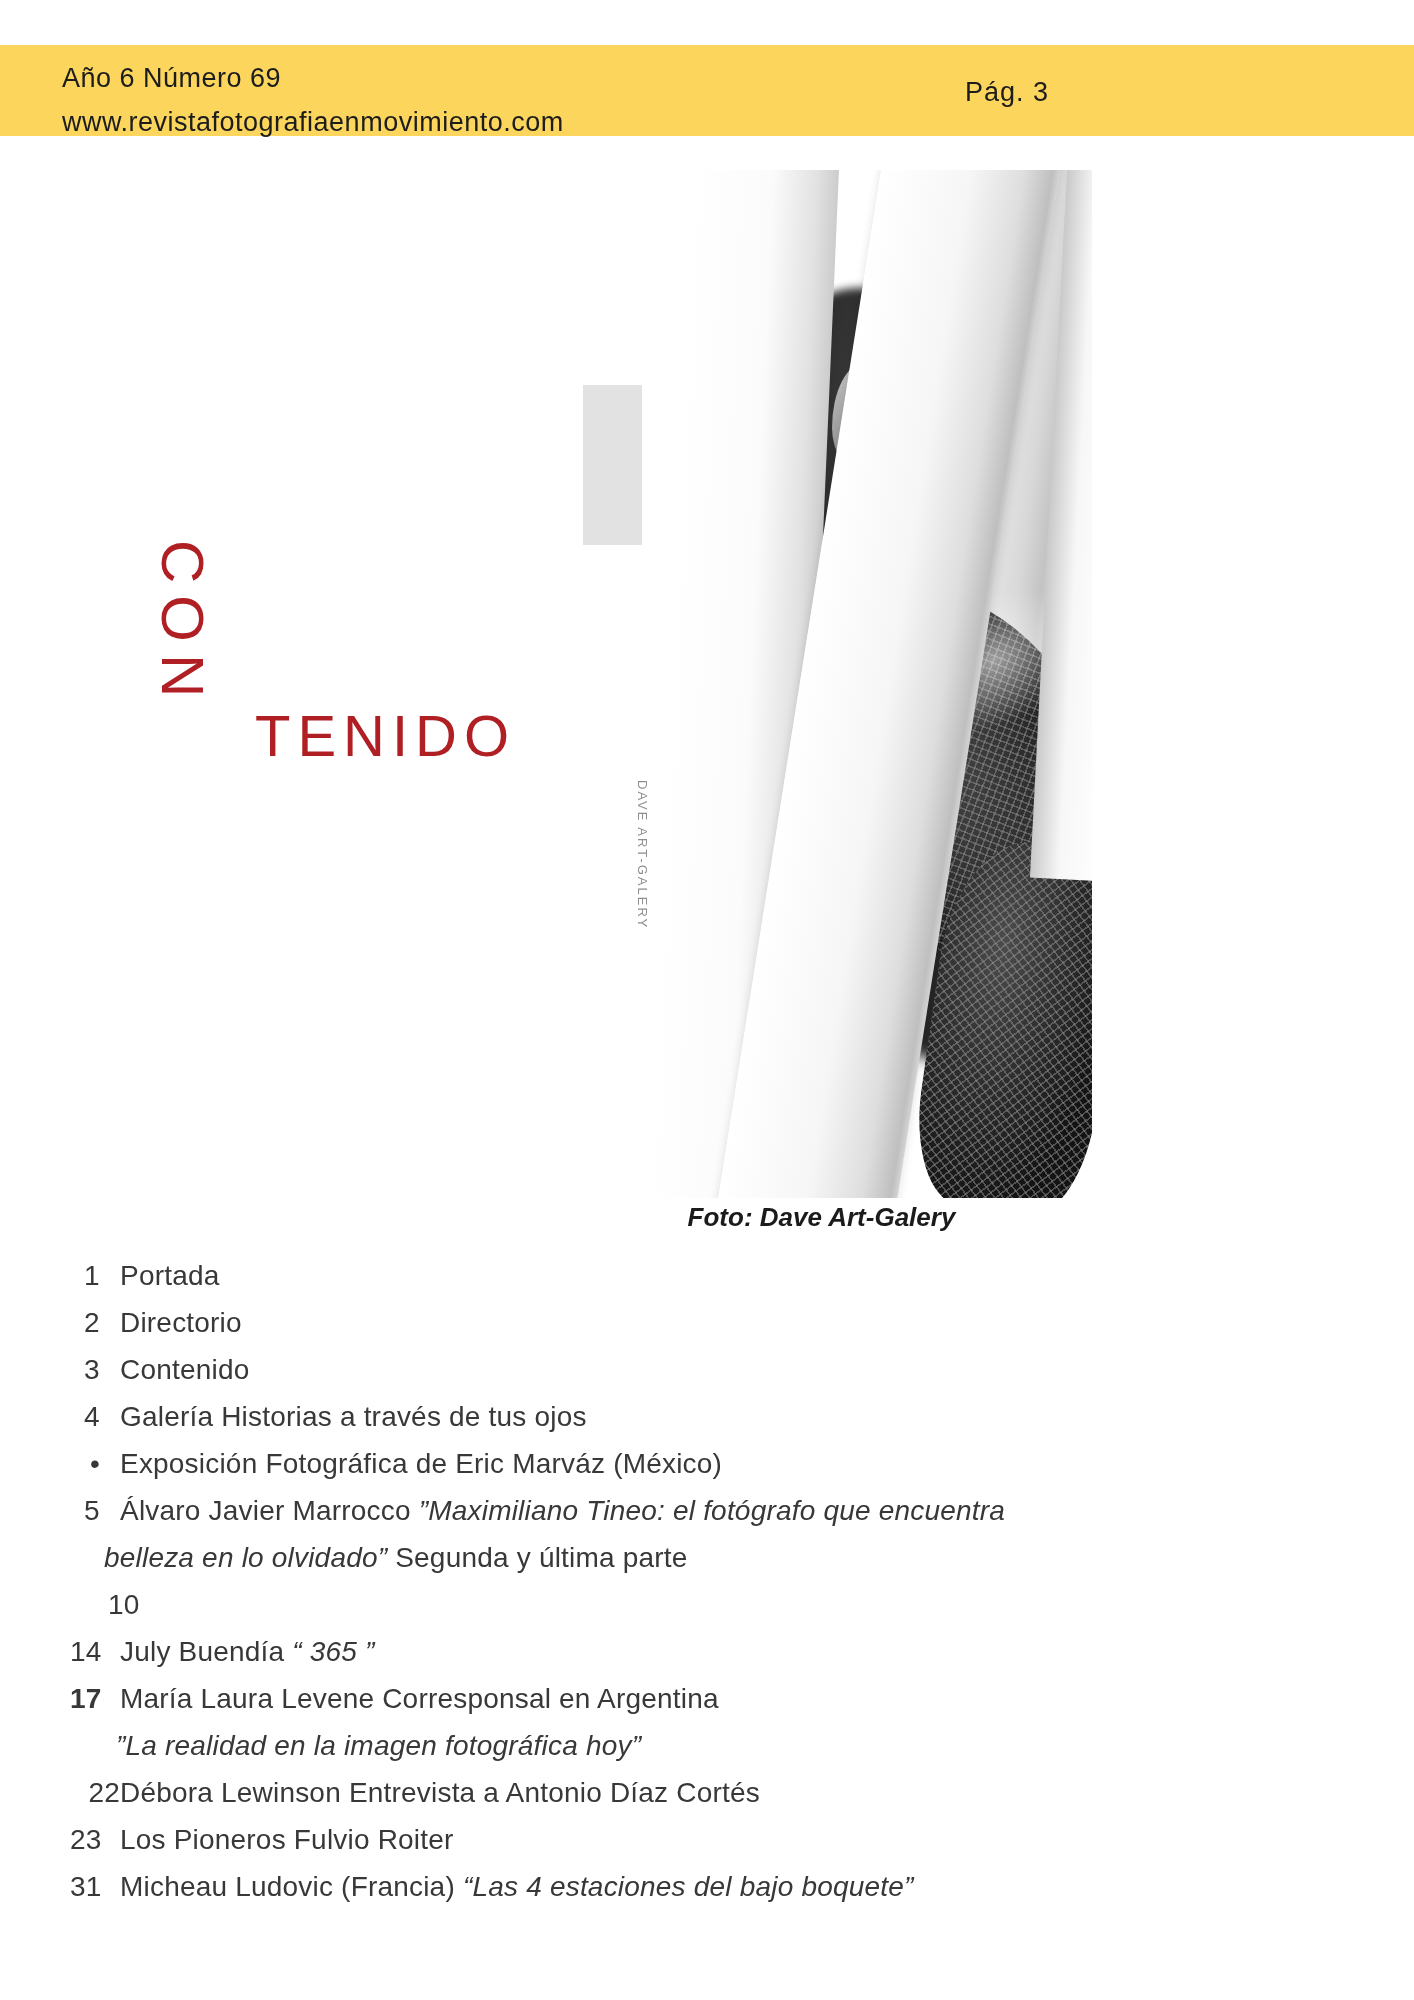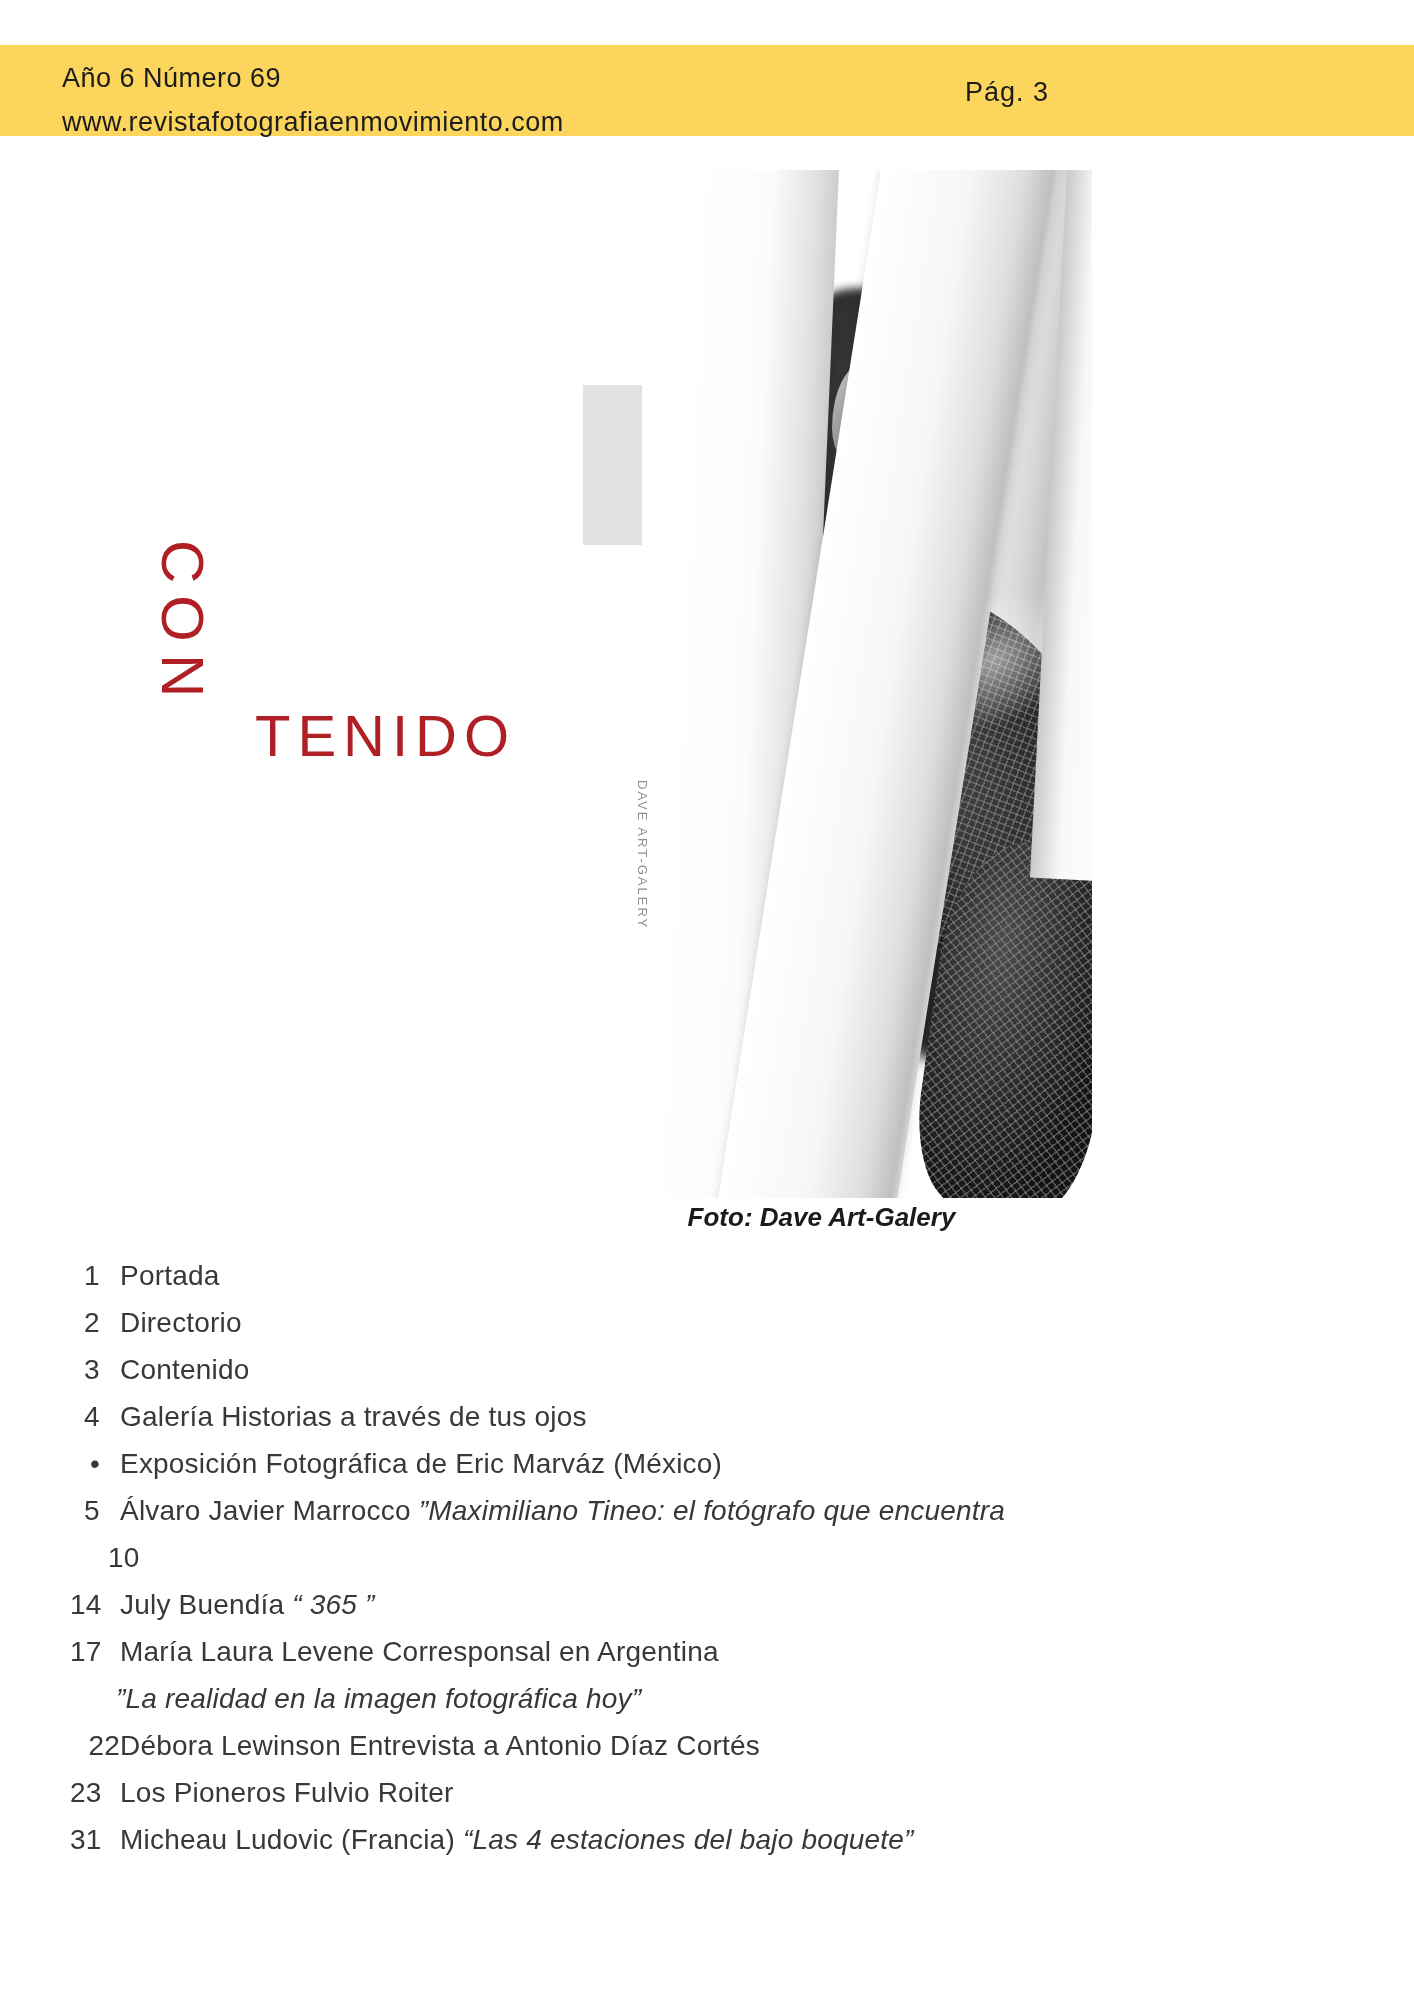--- a/index.html
+++ b/index.html
@@ -188,29 +188,32 @@
       <span class="toc-text"><span>Galería Historias a través de tus ojos</span></span>
     </div>
     <div class="toc-row">
       <span class="toc-num" style="padding-left: 22px;">•</span>
       <span class="toc-text"><span>Exposición Fotográfica de Eric Marváz (México)</span></span>
     </div>
     <div class="toc-row">
       <span class="toc-num" style="padding-left: 16px;">5</span>
       <span class="toc-text"><span>Álvaro Javier Marrocco </span><i>”Maximiliano Tineo: el fotógrafo que encuentra</i></span>
     </div>
+    <div class="toc-row cont1">
+      <span class="toc-text"><i>belleza en lo olvidado”</i><span> Segunda y última parte</span></span>
+    </div>
     <div class="toc-row">
       <span class="toc-num" style="padding-left: 2px; margin-left: 38px;">10</span>
     </div>
     <div class="toc-row">
       <span class="toc-num" style="padding-left: 2px;">14</span>
       <span class="toc-text"><span>July Buendía </span><i>“ 365 ”</i></span>
     </div>
     <div class="toc-row">
-      <span class="toc-num" style="padding-left: 2px;">17</span>
+      <span class="toc-num" style="padding-left: 2px; font-weight: bold;">17</span>
       <span class="toc-text"><span>María Laura Levene Corresponsal en Argentina</span></span>
     </div>
     <div class="toc-row cont2">
       <span class="toc-text"><i>”La realidad en la imagen fotográfica hoy”</i></span>
     </div>
     <div class="toc-row">
       <span class="toc-num" style="padding-left: 2px; text-align: right;">22</span>
       <span class="toc-text"><span>Débora Lewinson Entrevista a Antonio Díaz Cortés</span></span>
     </div>
     <div class="toc-row">

